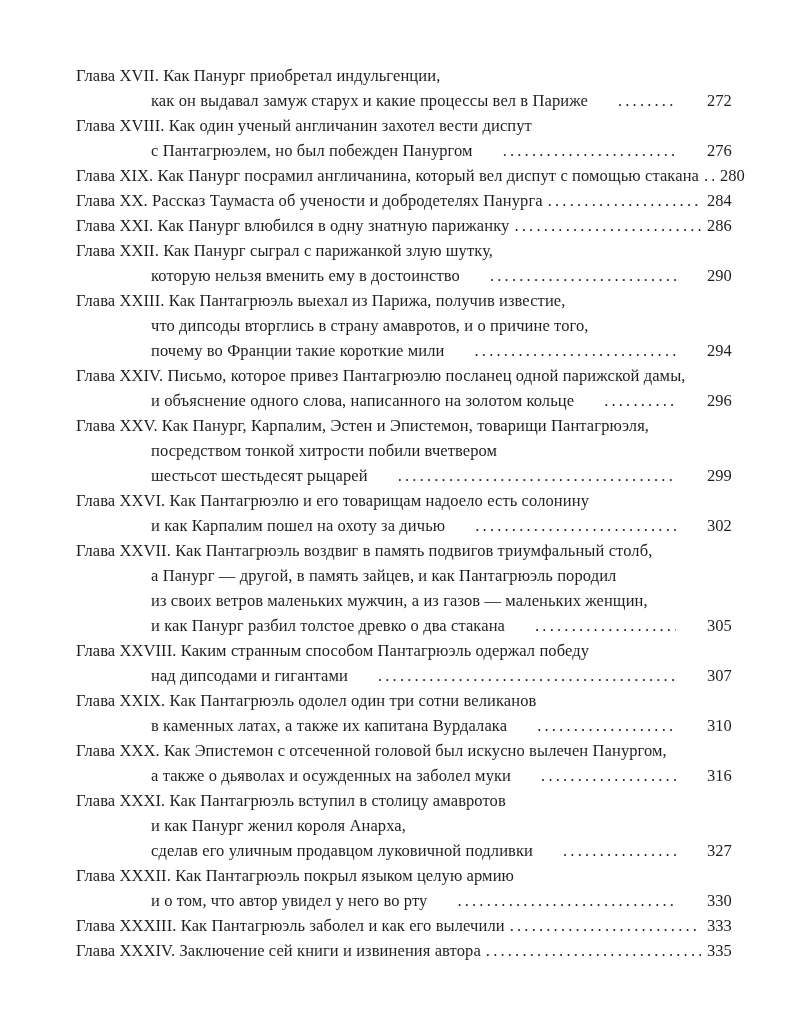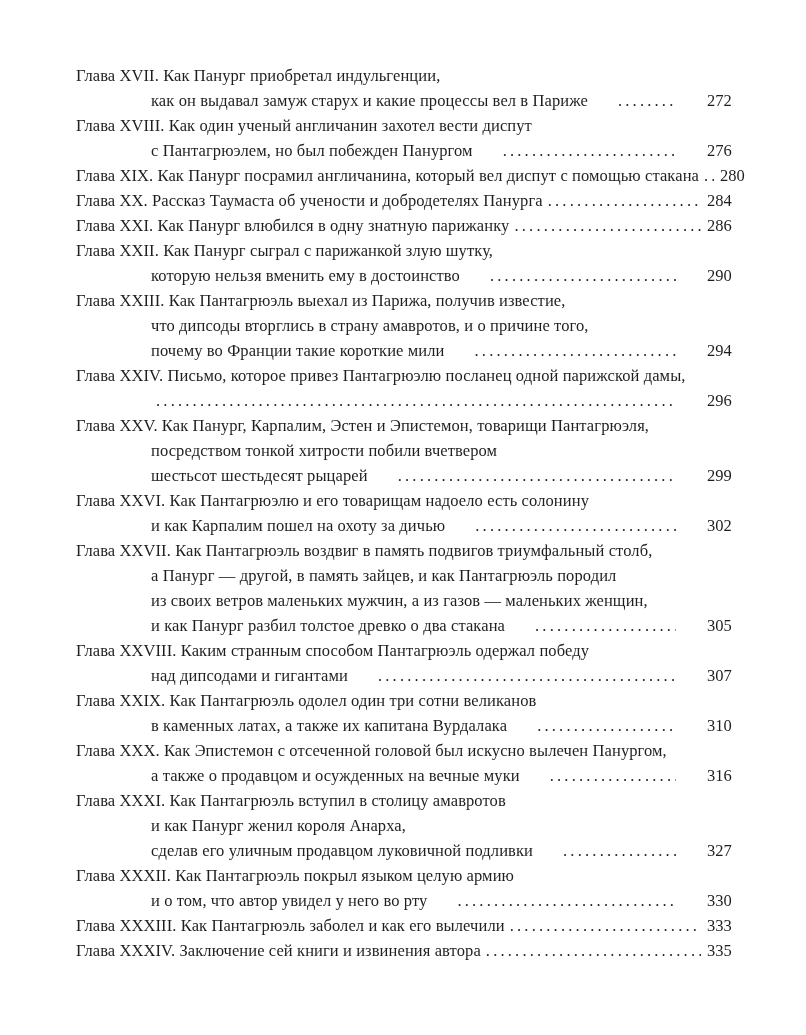--- a/index.html
+++ b/index.html
@@ -122,20 +122,21 @@
           <span class="line-text">почему во Франции такие короткие мили</span>
           <span class="dot-leader">......................................................................................................................................................</span>
           <span class="page-num">294</span>
         </div>
       </div>
       <div class="toc-entry">
         <div class="toc-line">
           <span class="line-text">Глава XXIV. Письмо, которое привез Пантагрюэлю посланец одной парижской дамы,</span>
         </div>
         <div class="toc-line cont">
+          <span class="line-text">и объяснение одного слова, написанного на золотом кольце</span>
           <span class="dot-leader">......................................................................................................................................................</span>
           <span class="page-num">296</span>
         </div>
       </div>
       <div class="toc-entry">
         <div class="toc-line">
           <span class="line-text">Глава XXV. Как Панург, Карпалим, Эстен и Эпистемон, товарищи Пантагрюэля,</span>
         </div>
         <div class="toc-line cont">
           <span class="line-text">посредством тонкой хитрости побили вчетвером</span>
@@ -190,21 +191,21 @@
           <span class="line-text">в каменных латах, а также их капитана Вурдалака</span>
           <span class="dot-leader">......................................................................................................................................................</span>
           <span class="page-num">310</span>
         </div>
       </div>
       <div class="toc-entry">
         <div class="toc-line">
           <span class="line-text">Глава XXX. Как Эпистемон с отсеченной головой был искусно вылечен Панургом,</span>
         </div>
         <div class="toc-line cont">
-          <span class="line-text">а также о продавцом и осужденных на вечные муки</span>
+          <span class="line-text">а также о дьяволах и осужденных на заболел муки</span>
           <span class="dot-leader">......................................................................................................................................................</span>
           <span class="page-num">316</span>
         </div>
       </div>
       <div class="toc-entry">
         <div class="toc-line">
           <span class="line-text">Глава XXXI. Как Пантагрюэль вступил в столицу амавротов</span>
         </div>
         <div class="toc-line cont">
           <span class="line-text">и как Панург женил короля Анарха,</span>

